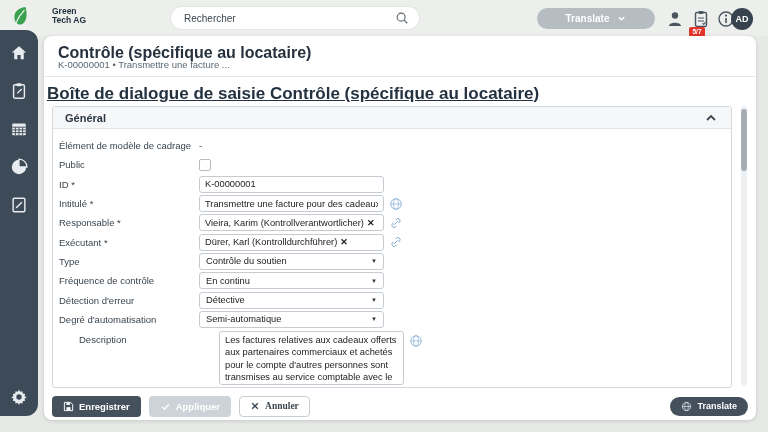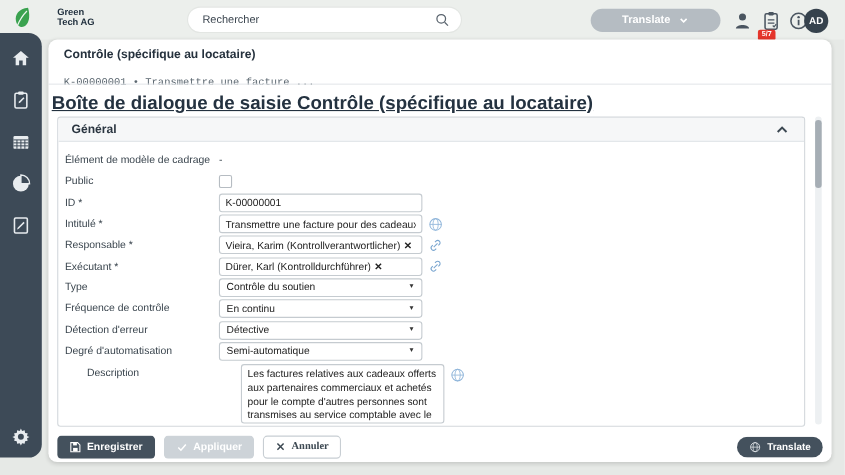--- a/index.html
+++ b/index.html
@@ -23,22 +23,22 @@
   .ic-user { left:666px; }
   .ic-clip { left:692px; }
   .ic-info { left:717px; }
   .badge { position:absolute; left:689px; top:27px; min-width:16px; height:10px; background:#e5352b; border-radius:2px; color:#fff; font-size:6.5px; font-weight:bold; text-align:center; line-height:10px; padding:0 2px; }
   .avatar { position:absolute; left:731px; top:8px; width:22px; height:22px; border-radius:50%; background:#36424d; color:#fff; font-size:9px; font-weight:bold; display:flex; align-items:center; justify-content:center; cursor:pointer; }
   
   .sidebar { position:absolute; left:0; top:30px; width:38px; height:386px; background:#3d4a57; border-radius:0 12px 12px 0; z-index:3; }
   .sb-ic { position:absolute; left:10px; width:18px; height:18px; cursor:pointer; }
   
   .card { position:absolute; left:44px; top:36px; width:712px; height:384px; background:#fff; border-radius:8px; box-shadow:0 1px 4px rgba(0,0,0,.14); }
-  .crumb-title { position:absolute; left:14px; top:8px; font-size:11px; font-weight:bold; color:#25313d; }
-  .crumb-sub { position:absolute; left:14px; top:33px; font-size:9.5px; color:#5b6770;font-family:Liberation Mono, monospace; }
+  .crumb-title { position:absolute; left:14px; top:8px; font-size:16px; font-weight:bold; color:#25313d; }
+  .crumb-sub { position:absolute; left:14px; top:23px; font-size:9.5px; color:#5b6770; }
   .divider { position:absolute; left:0; top:40px; width:712px; height:1px; background:#e4e7ea; }
   .heading { position:absolute; left:3px; top:48px; font-size:17px; font-weight:bold; color:#243240;text-decoration:underline; }
   
   .panel { position:absolute; left:8px; top:70px; width:680px; height:282px; border:1px solid #d3d8dc; border-radius:3px; overflow:hidden; background:#fff; }
   .panel-hd { height:22px; background:#f6f7f8; border-bottom:1px solid #e2e5e8; display:flex; align-items:center; padding:0 12px; }
   .panel-title { font-size:11px; font-weight:bold; color:#2b3641; flex:1; }
   .collapse-btn { width:16px; height:16px; cursor:pointer; }
   .panel-bd { padding:7px 0 0 6px; }
   .row { display:flex; align-items:center; height:19.3px; }
   .row.top { align-items:flex-start; margin-top:2px; }

